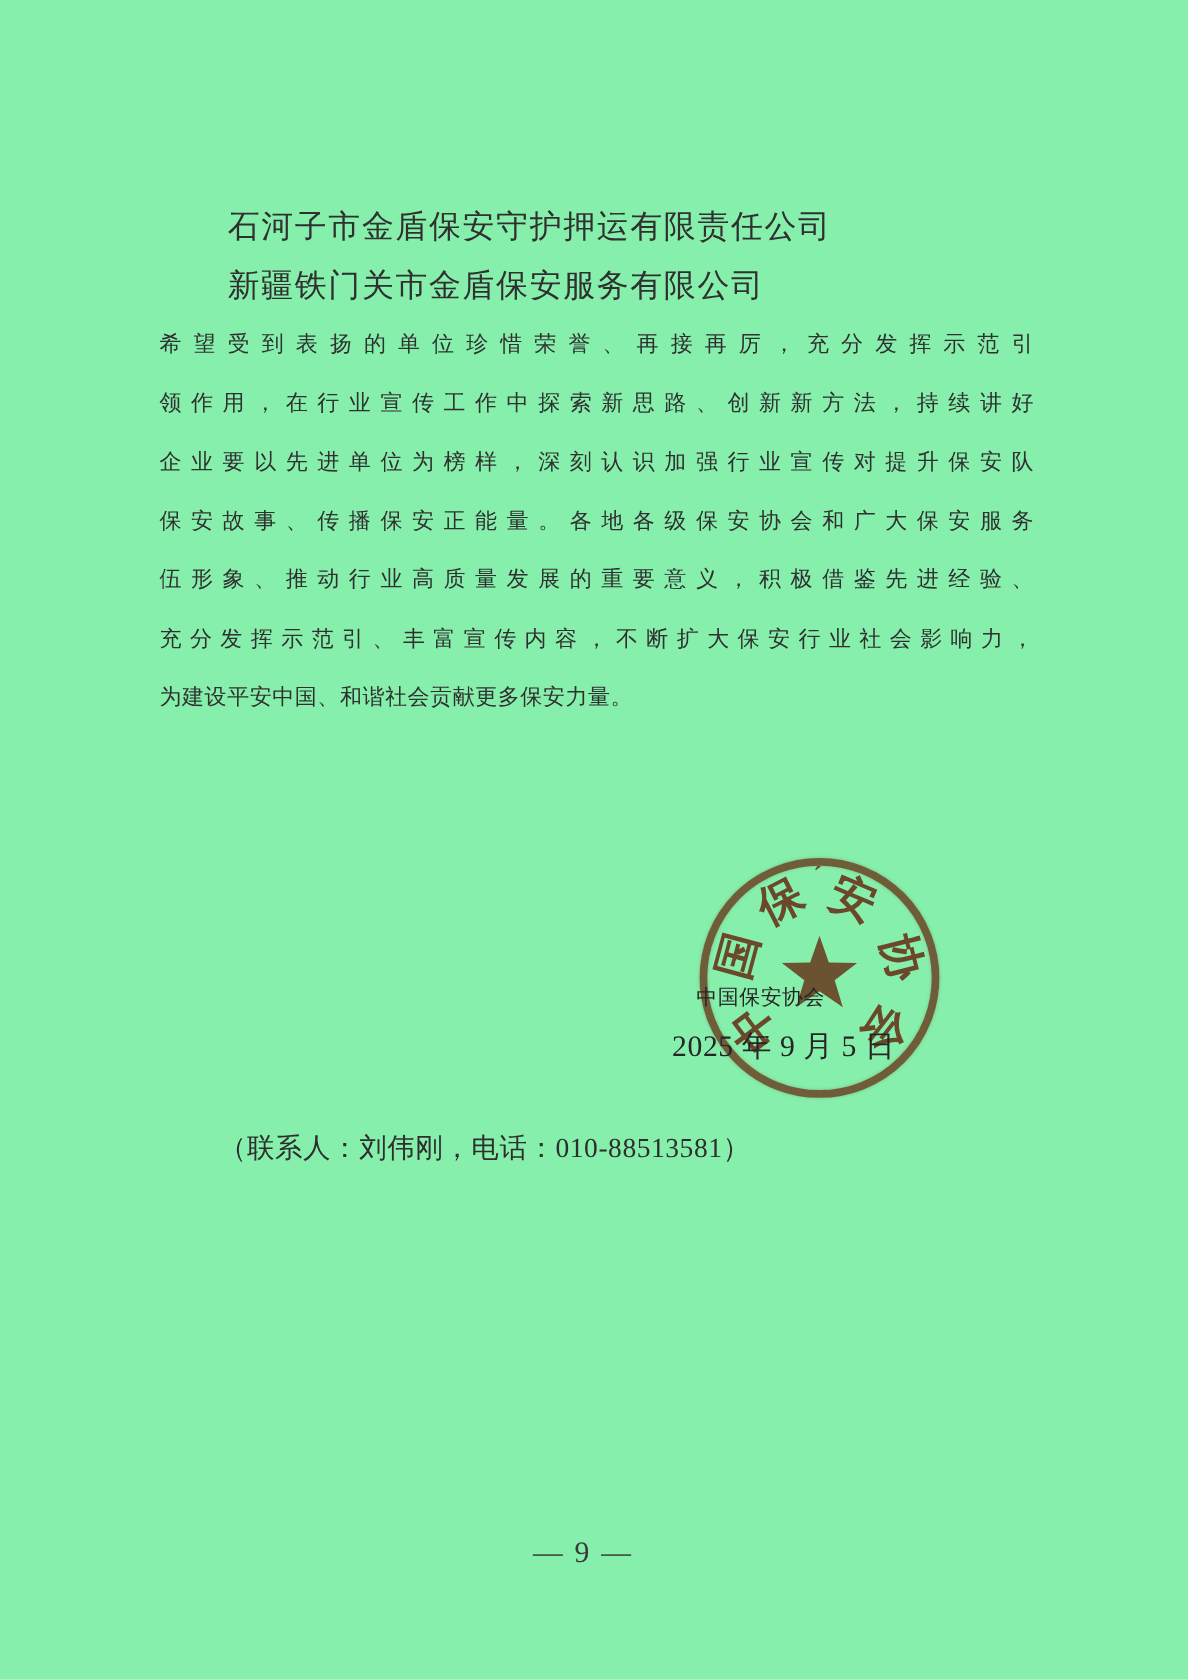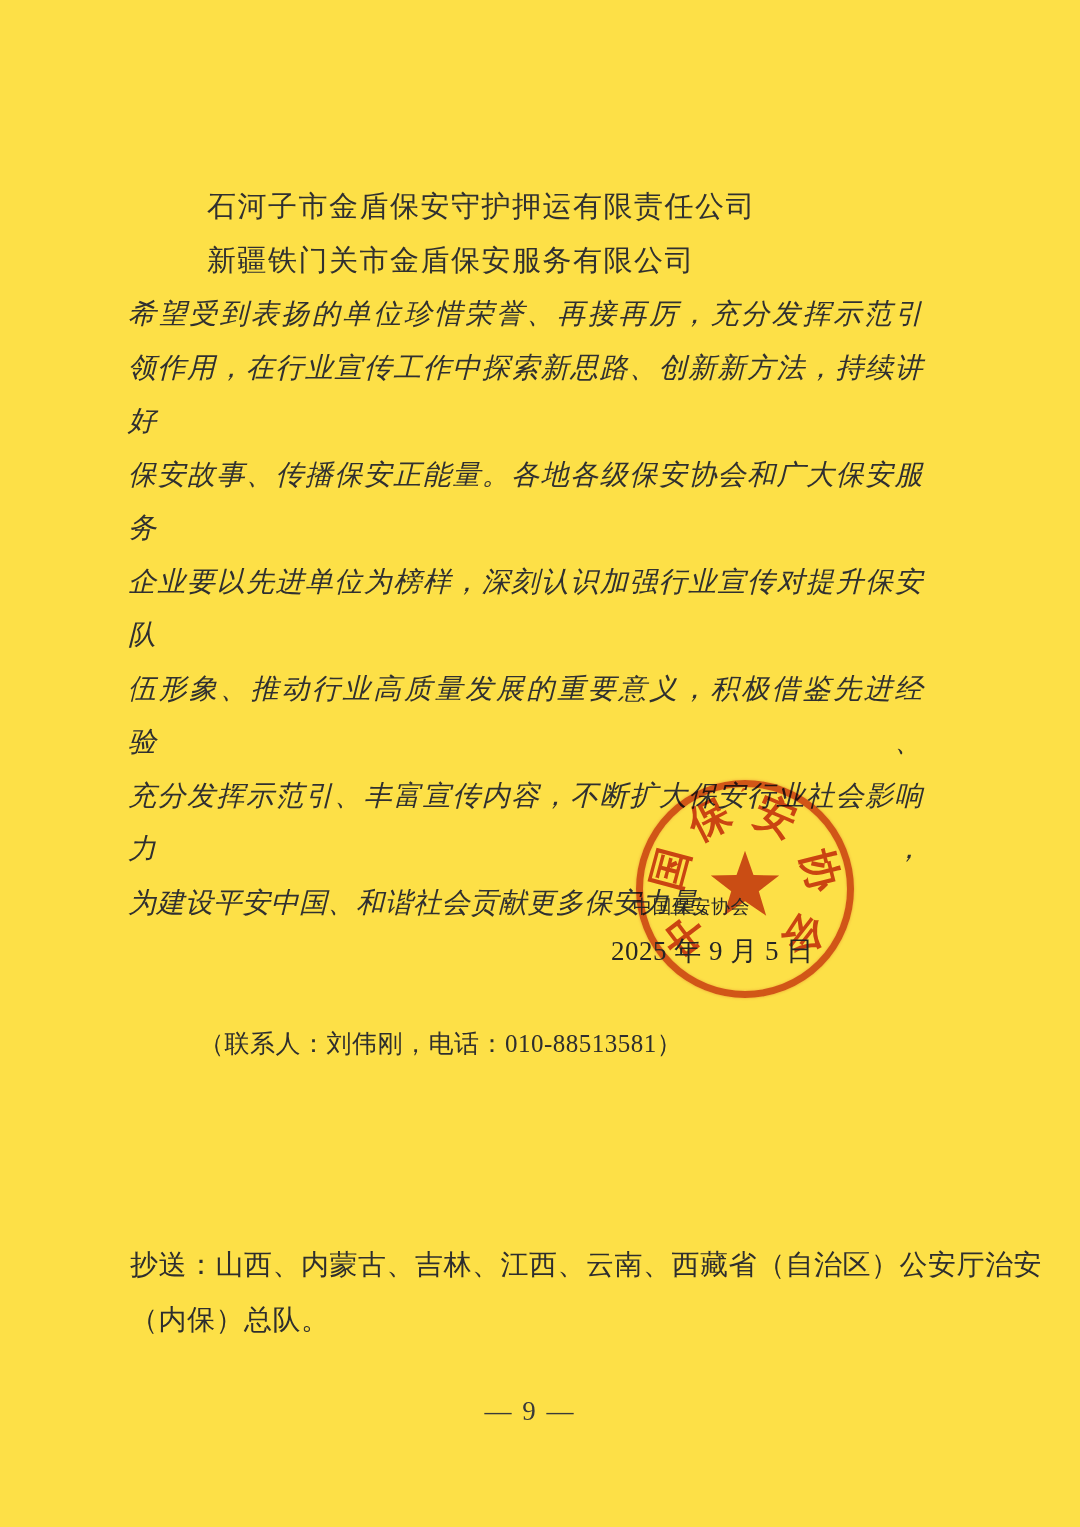--- a/index.html
+++ b/index.html
@@ -1,34 +1,34 @@
 <!DOCTYPE html>
 <html><head>
 <meta charset="utf-8">
 <style>
   html,body{margin:0;padding:0;background:#e9e9e9;}
   .page{
     position:relative;
     width:1080px;height:1527px;
-    background:#fde047;
+    background:#86efac;
     font-family:"Liberation Serif","DejaVu Serif",serif;
     color:#303030;
     overflow:hidden;
   }
   .abs{position:absolute;}
   
   .recipients{
     left:207px;top:179px;
     font-size:29px;line-height:54px;letter-spacing:1.5px;
     white-space:nowrap;
   }
   
   .para{
-    left:128px;top:287px;width:795px;
-    font-size:28px;line-height:53.5px;letter-spacing:.5px;font-style:italic;
+    left:145px;top:287px;width:795px;
+    font-size:20px;line-height:53.5px;letter-spacing:.5px;
   }
   .para > div{text-align:justify;text-align-last:justify;}
   .para > div:last-child{text-align-last:left;}
   
   .sig-org{left:633px;top:879px;font-size:19px;letter-spacing:.5px;color:#262626;z-index:3;white-space:nowrap;margin-top:15px;}
   .sig-date{left:611px;top:933px;font-size:27px;letter-spacing:.5px;color:#262626;z-index:3;white-space:nowrap;}
   
   .contact{left:199px;top:1027px;font-size:25px;letter-spacing:.5px;color:#2e2e2e;white-space:nowrap;}
   
   .cc{left:130px;top:1237px;font-size:28px;line-height:55px;letter-spacing:.5px;color:#2e2e2e;}
@@ -69,22 +69,22 @@
 <div class="page">
 
   <div class="abs recipients">
       <div>石河子市金盾保安守护押运有限责任公司</div>
       <div>新疆铁门关市金盾保安服务有限公司</div>
     </div>
 
   <div class="abs para">
       <div>希望受到表扬的单位珍惜荣誉、再接再厉，充分发挥示范引</div>
       <div>领作用，在行业宣传工作中探索新思路、创新新方法，持续讲好</div>
+      <div>企业要以先进单位为榜样，深刻认识加强行业宣传对提升保安队</div>
       <div>保安故事、传播保安正能量。各地各级保安协会和广大保安服务</div>
-      <div>企业要以先进单位为榜样，深刻认识加强行业宣传对提升保安队</div>
       <div>伍形象、推动行业高质量发展的重要意义，积极借鉴先进经验、</div>
       <div>充分发挥示范引、丰富宣传内容，不断扩大保安行业社会影响力，</div>
       <div>为建设平安中国、和谐社会贡献更多保安力量。</div>
     </div>
 
   <div class="abs seal">
     <div class="seal-ring"></div>
     <svg class="seal-star" width="78" height="78" viewBox="-39 -39 78 78">
       <path d="M0,-36 L8.5,-11.7 L34.2,-11.1 L13.8,4.5 L21.2,29.1 L0,14.5 L-21.2,29.1 L-13.8,4.5 L-34.2,-11.1 L-8.5,-11.7 Z" fill="#c5402e" fill-opacity="0.88"></path>
     </svg>
@@ -95,20 +95,16 @@
     <span class="arc a4">协</span>
     <span class="arc a5">会</span>
     <span class="tick">ˊ</span>
   </div>
 
   <div class="abs sig-org">中国保安协会</div>
   <div class="abs sig-date">2025 年 9 月 5 日</div>
 
   <div class="abs contact">（联系人：刘伟刚，电话：010-88513581）</div>
 
-  <div class="abs cc">
-      <div>抄送：山西、内蒙古、吉林、江西、云南、西藏省（自治区）公安厅治安</div>
-      <div>（内保）总队。</div>
-    </div>
 
   <div class="abs pageno">— 9 —</div>
 
 </div>
 
 </body></html>

